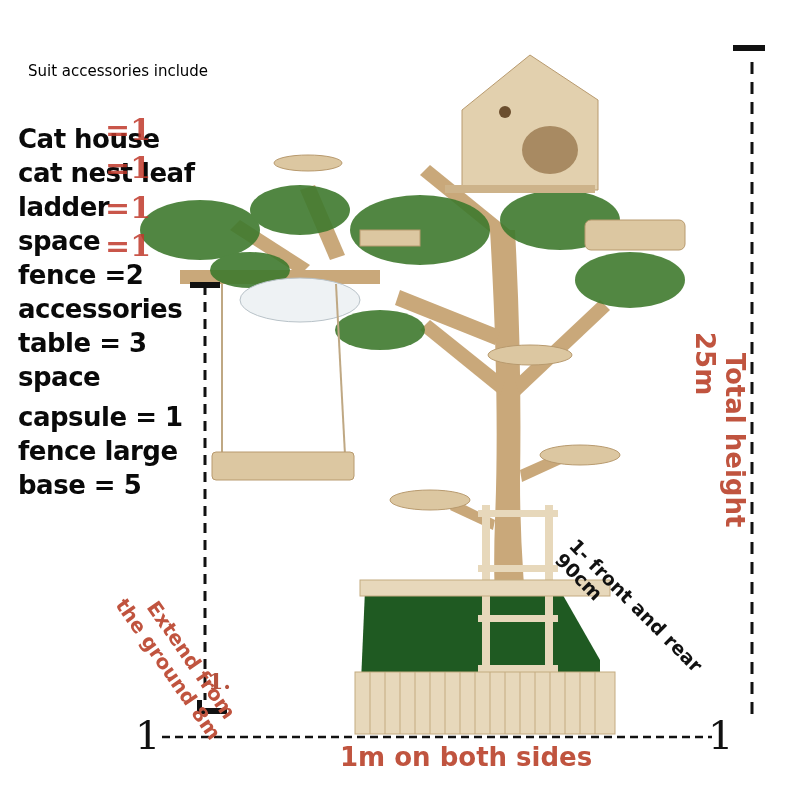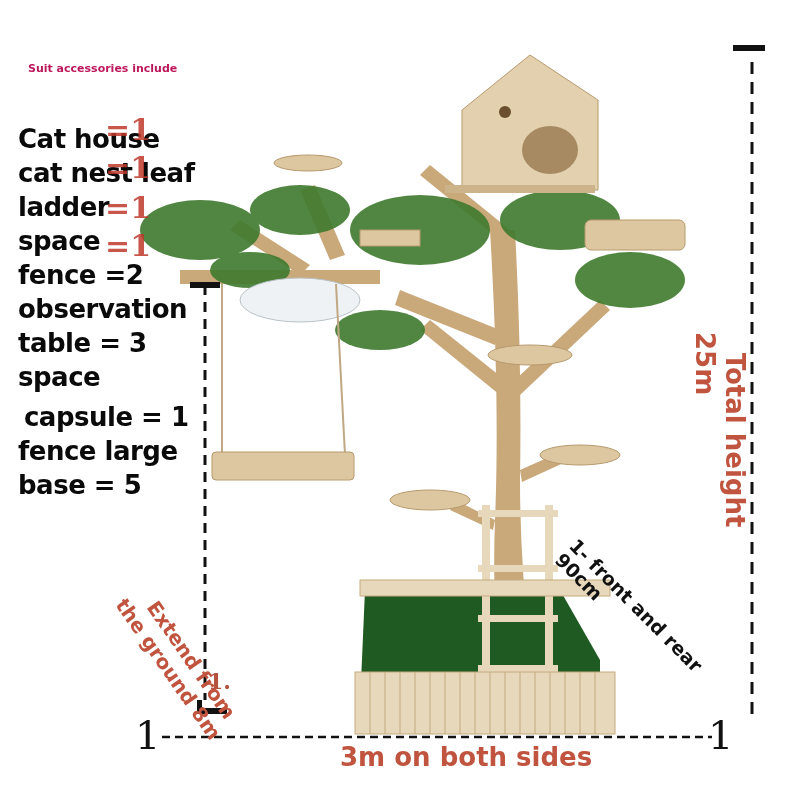--- a/index.html
+++ b/index.html
@@ -1,21 +1,21 @@
 <!DOCTYPE html>
 <html><head>
 <meta charset="utf-8">
 <style>
   html, body { margin:0; padding:0; }
   body { width:800px; height:800px; background:#ffffff; position:relative; overflow:hidden; font-family:"DejaVu Sans", sans-serif; }
   .abs { position:absolute; }
-  .subtitle { left:28px; top:62px; font-size:11px; font-weight:bold; color:#be185d; }
+  .subtitle { left:28px; top:62px; font-size:15px; font-weight:normal; color:#000000; }
   .list { left:18px; top:122px; font-size:26px; font-weight:bold; color:#0a0a0a; line-height:34px; letter-spacing:-0.5px; }
   .list div { white-space:nowrap; }
-  .list .gap { margin-top:6px;text-align:center; }
+  .list .gap { margin-top:6px; }
   .red-one { position:absolute; color:#c0392b; font-family:"DejaVu Serif", serif; font-size:30px; font-weight:bold; opacity:0.85; }
   .redtxt { color:#c0543f; font-weight:bold; white-space:nowrap; }
   .serif1 { font-family:"DejaVu Serif", serif; font-size:40px; color:#111; }
   svg { position:absolute; left:0; top:0; }
 </style>
 </head>
 <body>
 
 <svg width="800" height="800" viewBox="0 0 800 800">
 
@@ -102,21 +102,21 @@
 </svg>
 
 <div class="abs subtitle">Suit accessories include</div>
 
 <div class="abs list">
   <div>Cat house</div>
   <div>cat nest leaf</div>
   <div>ladder</div>
   <div>space</div>
   <div>fence =2</div>
-  <div>observation</div>
+  <div>accessories</div>
   <div>table = 3</div>
   <div>space</div>
   <div class="gap">capsule = 1</div>
   <div>fence large</div>
   <div>base = 5</div>
 </div>
 
 <div class="red-one" style="left:105px;top:112px;">=1</div>
 <div class="red-one" style="left:105px;top:150px;">=1</div>
 <div class="red-one" style="left:105px;top:190px;">=1</div>
@@ -133,13 +133,13 @@
 </div>
 
 <div class="abs" style="left:580px;top:535px;font-size:19px;font-weight:bold;color:#111;line-height:20px;transform:rotate(45deg);transform-origin:left top;white-space:nowrap;">
   <div>1-  front and rear</div>
   <div>90cm</div>
 </div>
 
 <div class="abs serif1" style="left:135px;top:712px;">1</div>
 <div class="abs serif1" style="left:708px;top:712px;">1</div>
 <div class="abs" style="left:208px;top:668px;font-family:'DejaVu Serif',serif;font-size:22px;font-weight:bold;color:#b5523e;">1.</div>
-<div class="abs redtxt" style="left:340px;top:742px;font-size:26px;">3m on both sides</div>
+<div class="abs redtxt" style="left:340px;top:742px;font-size:26px;">1m on both sides</div>
 
 </body></html>

